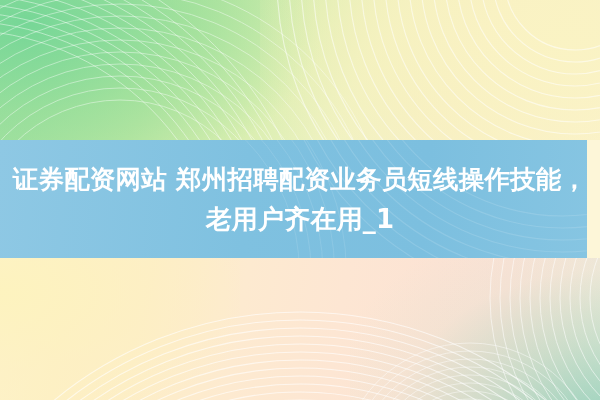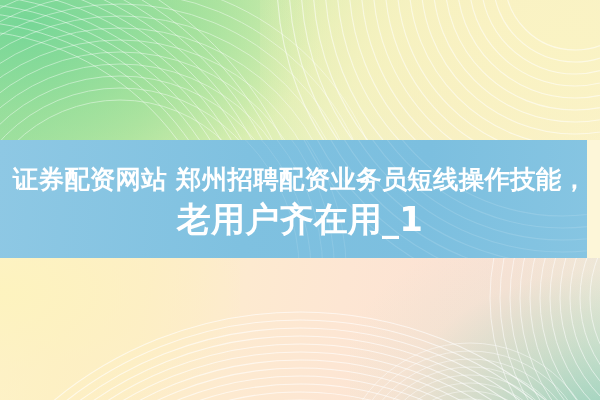--- a/index.html
+++ b/index.html
@@ -86,21 +86,21 @@
     color: #ffffff;
     font-family: "DejaVu Sans", "Liberation Sans", sans-serif;
     font-weight: bold;
     font-size: 26px;
     line-height: 40px;
     letter-spacing: 0.2px;
     white-space: nowrap;
     text-align: center;
   }
   .headline-line.l1 { font-size: 25.5px; }
-  .headline-line.l2 { font-size: 34px; }
+  .headline-line.l2 { font-size: 26px; }
 
   
   .band-bottom {
     position: absolute;
     left: 0;
     top: 258px;
     width: 600px;
     height: 142px;
     overflow: hidden;
     background:

